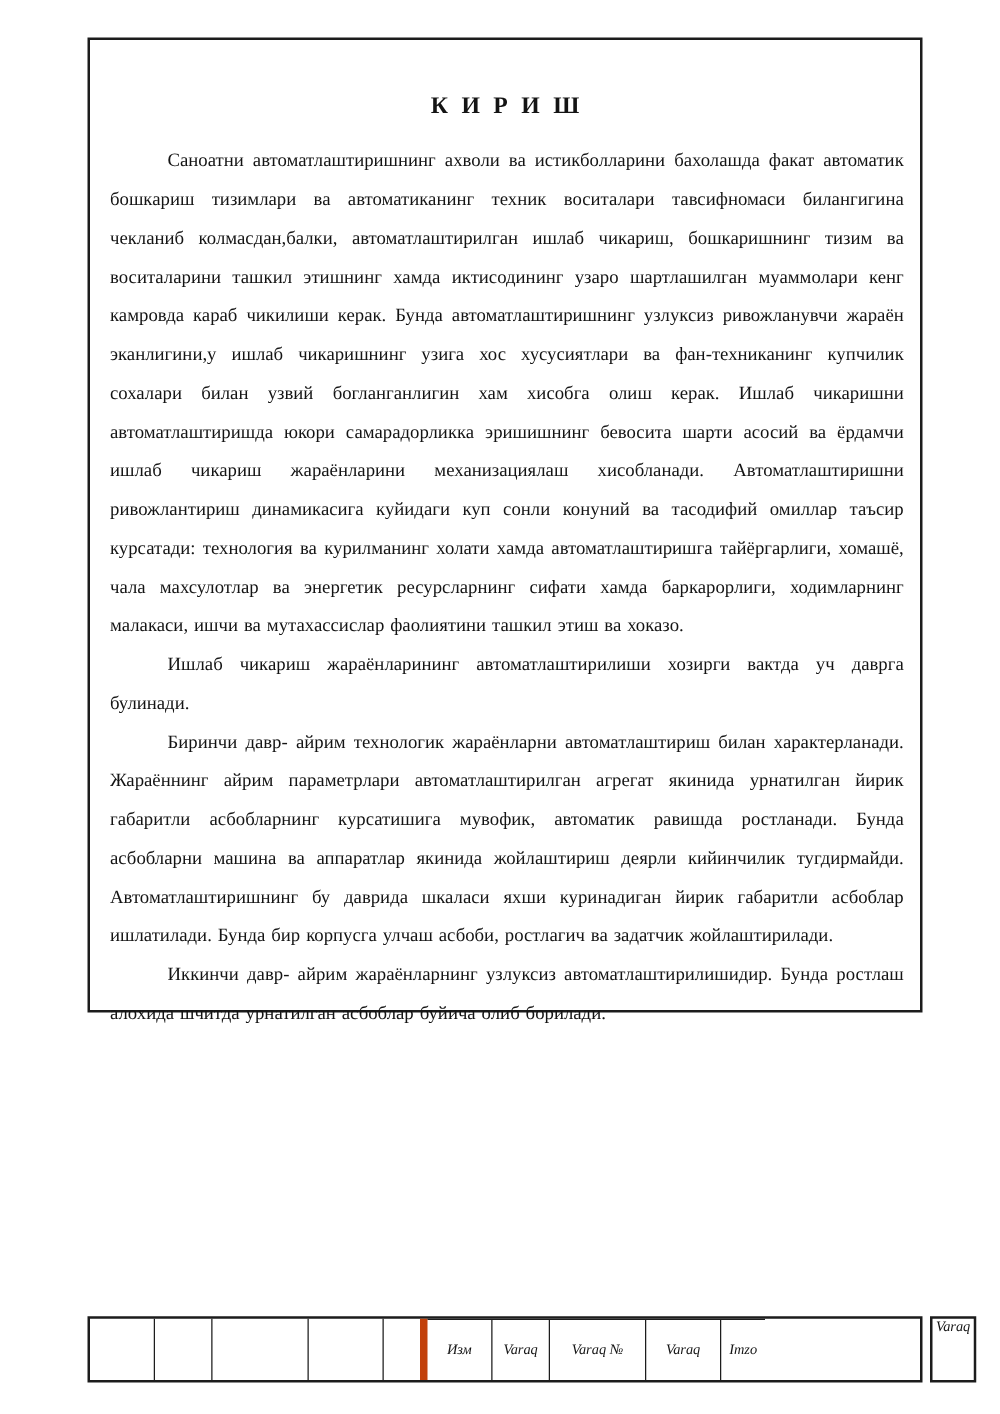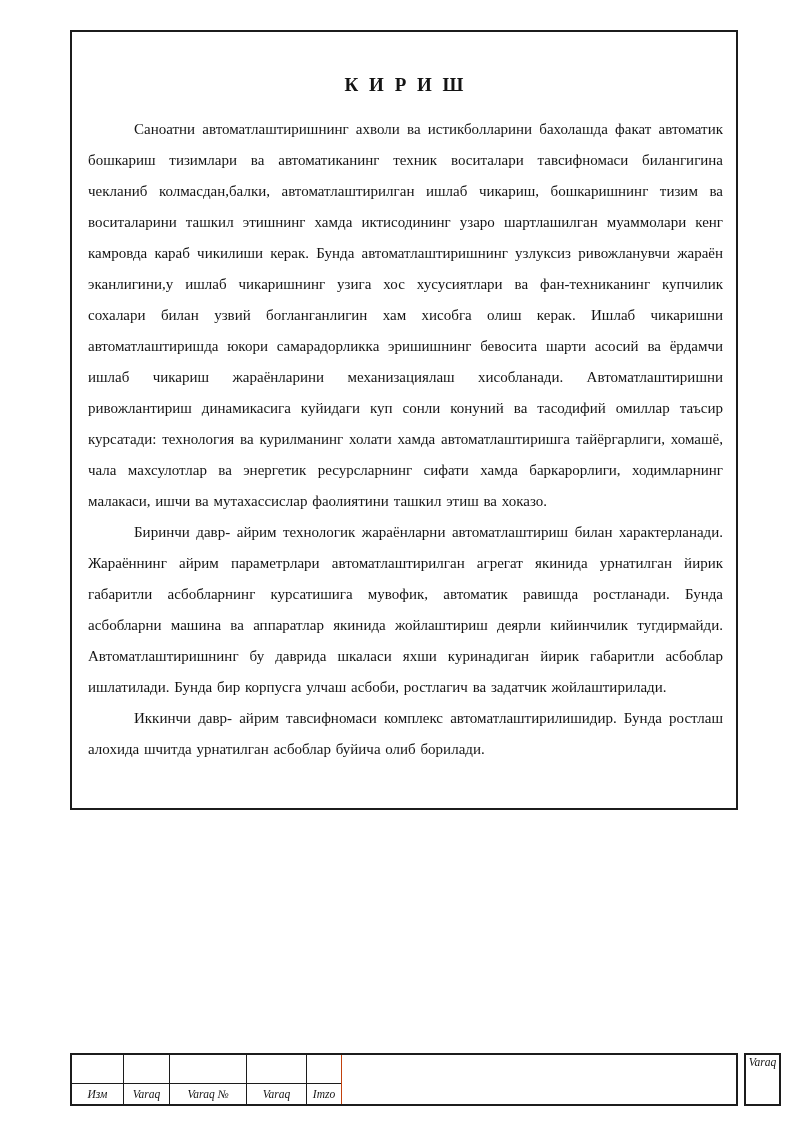--- a/index.html
+++ b/index.html
@@ -48,22 +48,22 @@
     top: 1053px;
     width: 668px;
     height: 53px;
     border: 2px solid #1c1c1c;
     background: #ffffff;
     display: flex;
   }
   .tb-left {
     width: 270px;
     display: flex;
-    flex-direction: column;
-    border-right: 1px solid #c2410c;
+    flex-direction: row;
+    border-right: 6px solid #c2410c;
   }
   .tb-row { display: flex; flex: 1; }
   .tb-row-bottom {
     flex: 0 0 21px;
     border-top: 1px solid #1c1c1c;
   }
   .tb-cell {
     border-right: 1px solid #1c1c1c;
     display: flex;
     align-items: center;
@@ -94,22 +94,23 @@
     padding-top: 1px;
   }
 </style>
 </head>
 <body>
 
 <div class="page-frame">
   <div class="content">
     <h1 class="doc-title">К И Р И Ш</h1>
     <p class="para">Саноатни автоматлаштиришнинг ахволи ва истикболларини бахолашда факат автоматик бошкариш тизимлари ва автоматиканинг техник воситалари тавсифномаси билангигина чекланиб колмасдан,балки,  автоматлаштирилган ишлаб чикариш, бошкаришнинг тизим ва воситаларини ташкил этишнинг хамда иктисодининг узаро шартлашилган муаммолари кенг камровда караб чикилиши керак.  Бунда  автоматлаштиришнинг  узлуксиз  ривожланувчи  жараён эканлигини,у ишлаб чикаришнинг узига хос хусусиятлари ва фан-техниканинг купчилик сохалари билан узвий богланганлигин хам хисобга олиш керак. Ишлаб чикаришни автоматлаштиришда юкори самарадорликка эришишнинг бевосита шарти асосий ва ёрдамчи ишлаб чикариш жараёнларини механизациялаш хисобланади. Автоматлаштиришни ривожлантириш динамикасига куйидаги куп сонли конуний ва тасодифий омиллар таъсир курсатади: технология ва курилманинг холати хамда автоматлаштиришга тайёргарлиги, хомашё, чала махсулотлар ва энергетик ресурсларнинг сифати хамда баркарорлиги, ходимларнинг малакаси, ишчи ва мутахассислар фаолиятини ташкил этиш ва хоказо.</p>
+    <p class="para">Ишлаб чикариш жараёнларининг автоматлаштирилиши хозирги вактда уч даврга булинади.</p>
     <p class="para">Биринчи давр- айрим технологик жараёнларни автоматлаштириш билан характерланади. Жараённинг айрим параметрлари автоматлаштирилган агрегат якинида урнатилган йирик габаритли асбобларнинг курсатишига мувофик, автоматик равишда ростланади. Бунда асбобларни машина ва аппаратлар якинида  жойлаштириш  деярли  кийинчилик  тугдирмайди. Автоматлаштиришнинг бу даврида шкаласи яхши куринадиган йирик габаритли асбоблар ишлатилади. Бунда бир корпусга улчаш асбоби, ростлагич ва задатчик жойлаштирилади.</p>
-    <p class="para">Иккинчи давр- айрим тавсифномаси комплекс автоматлаштирилишидир. Бунда ростлаш алохида шчитда урнатилган асбоблар буйича олиб борилади.</p>
+    <p class="para">Иккинчи давр- айрим жараёнларнинг узлуксиз автоматлаштирилишидир. Бунда ростлаш алохида шчитда урнатилган асбоблар буйича олиб борилади.</p>
   </div>
 </div>
 
 <div class="titleblock">
   <div class="tb-left">
     <div class="tb-row tb-row-top">
       <div class="tb-cell c0"></div>
       <div class="tb-cell c1"></div>
       <div class="tb-cell c2"></div>
       <div class="tb-cell c3"></div>

